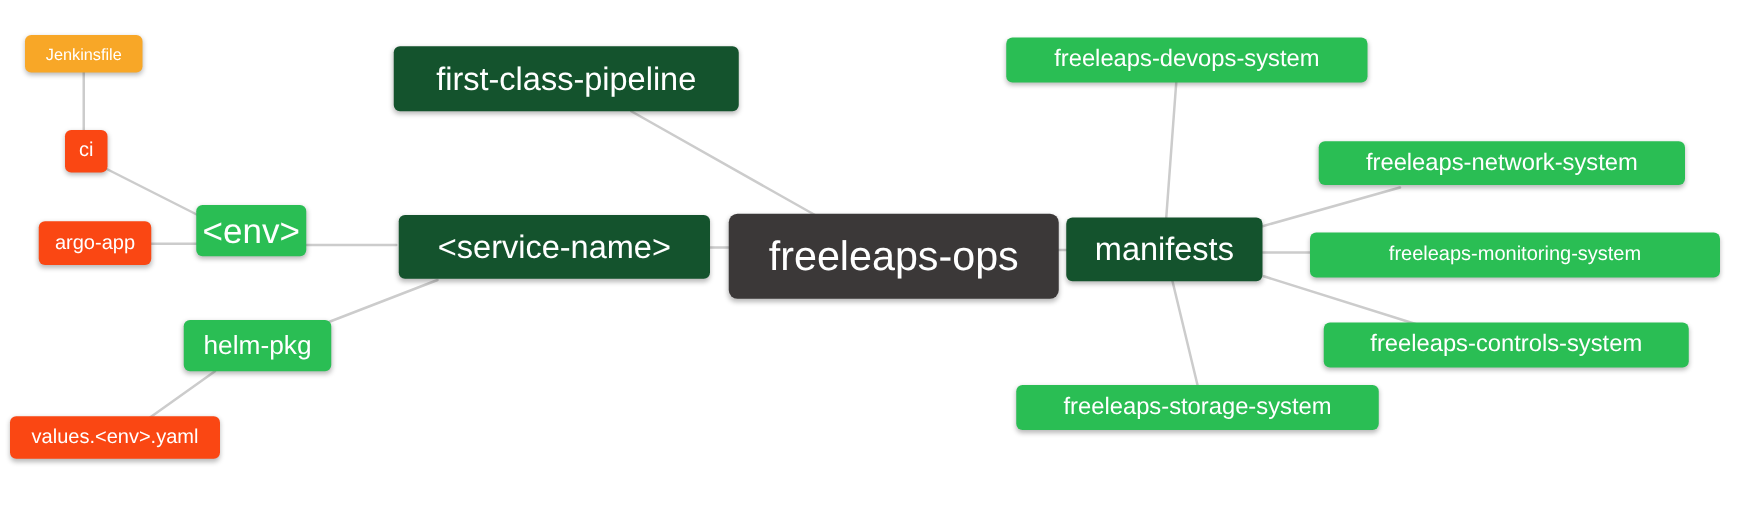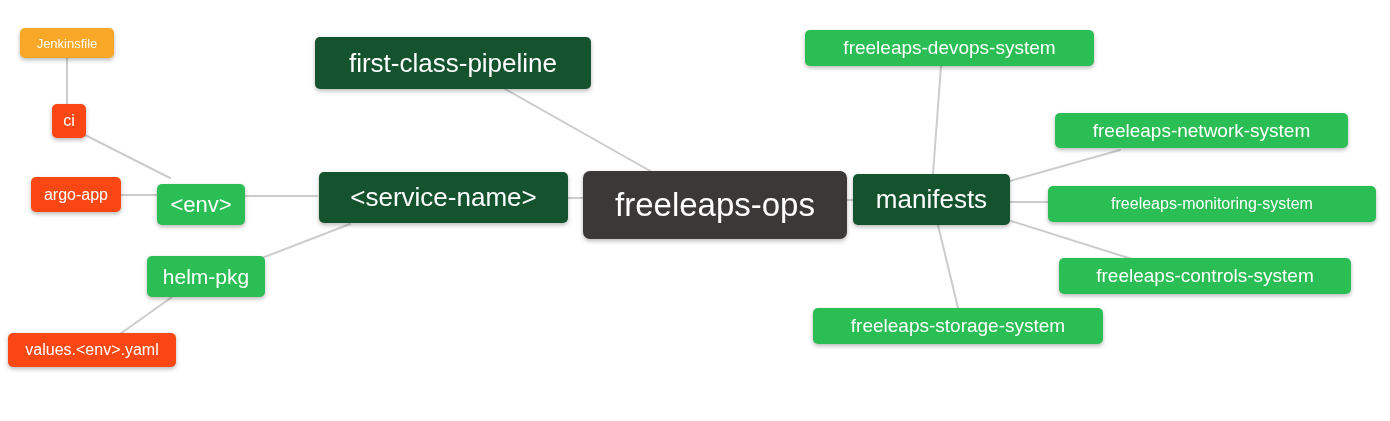--- a/index.html
+++ b/index.html
@@ -40,21 +40,21 @@
   .node--root   { background: #3B3838; border-radius: 7px; }
   .node--blue   { background: #14532d; }
   .node--green  { background: #2ABE54; }
   .node--red    { background: #FA4713; }
   .node--orange { background: #F8A727; }
 
   
   #n-jenkinsfile { left: 20px;  top: 28px;  width: 94px;  height: 30px; font-size: 13px; }
   #n-ci          { left: 52px;  top: 104px; width: 34px;  height: 34px; font-size: 16px; }
   #n-argo-app    { left: 31px;  top: 177px; width: 90px;  height: 35px; font-size: 16px; }
-  #n-env         { left: 157px; top: 184px; width: 88px;  height: 41px; font-size: 22px; }
+  #n-env         { left: 157px; top: 164px; width: 88px;  height: 41px; font-size: 28px; }
   #n-helm-pkg    { left: 147px; top: 256px; width: 118px; height: 41px; font-size: 21px; }
   #n-values      { left: 8px;   top: 333px; width: 168px; height: 34px; font-size: 16px; }
   #n-pipeline    { left: 315px; top: 37px;  width: 276px; height: 52px; font-size: 26px; }
   #n-service     { left: 319px; top: 172px; width: 249px; height: 51px; font-size: 26px; }
   #n-root        { left: 583px; top: 171px; width: 264px; height: 68px; font-size: 33px; }
   #n-manifests   { left: 853px; top: 174px; width: 157px; height: 51px; font-size: 26px; }
   #n-devops      { left: 805px; top: 30px;  width: 289px; height: 36px; font-size: 19px; }
   #n-network     { left: 1055px;top: 113px; width: 293px; height: 35px; font-size: 19px; }
   #n-monitoring  { left: 1048px;top: 186px; width: 328px; height: 36px; font-size: 16px; }
   #n-controls    { left: 1059px;top: 258px; width: 292px; height: 36px; font-size: 19px; }

